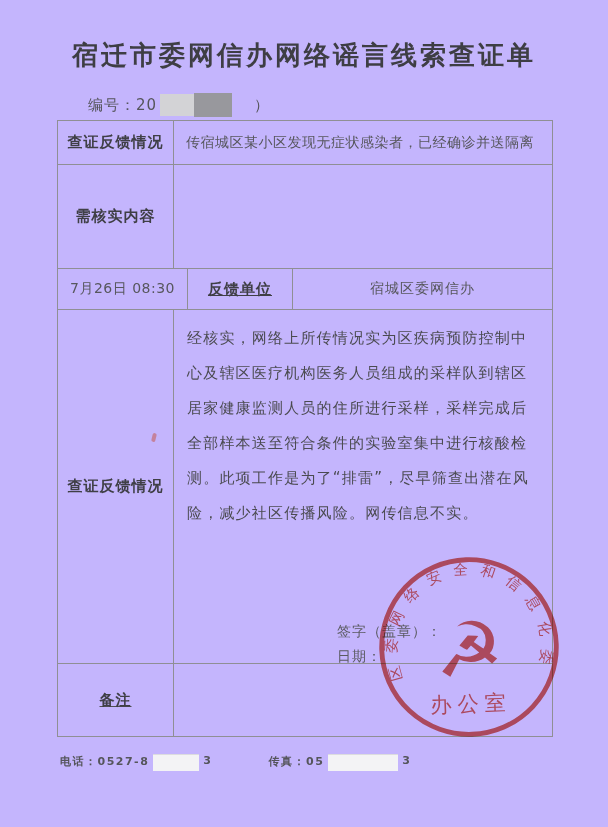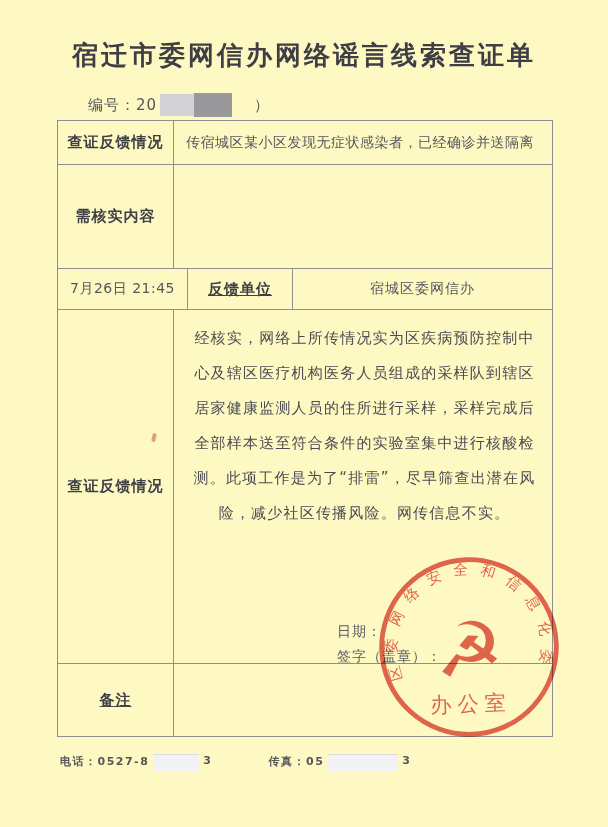--- a/index.html
+++ b/index.html
@@ -1,18 +1,18 @@
 <!DOCTYPE html>
 <html><head>
 <meta charset="utf-8">
 <style>
   html,body { margin:0; padding:0; background:#e9e9eb; }
   .page {
     position:relative; width:608px; height:827px; margin:0 auto;
-    background:#fef9c3; overflow:hidden;
+    background:#c4b5fd; overflow:hidden;
     font-family:"DejaVu Sans","Liberation Sans",sans-serif;
     color:#4e4e54;
   }
   .title {
     position:absolute; top:38px; left:0; width:100%;
     text-align:center; font-size:26px; font-weight:bold;
     letter-spacing:3px; color:#3e3e44;
   }
   .serial {
     position:absolute; top:92px; left:88px; height:26px;
@@ -58,21 +58,21 @@
     display:flex; align-items:center; justify-content:center;
     font-weight:bold; font-size:15px; letter-spacing:1px; color:#3f3f46; box-sizing:border-box;text-decoration:underline;
   }
   .cell-unit-value {
     flex:1; display:flex; align-items:center; justify-content:center;
     font-size:14px; letter-spacing:1px; color:#57575d;
   }
 
   .row-result { height:354px; }
   .row-result .cell-content { padding:11px 10px 0 13px; }
-  .result-text { margin:0; font-size:15px; line-height:35px; letter-spacing:1.2px; color:#4b4b51;text-align:center; }
+  .result-text { margin:0; font-size:15px; line-height:35px; letter-spacing:1.2px; color:#4b4b51; }
   .sig-block {
     position:absolute; left:163px; top:309px;
     font-size:14px; line-height:25px; color:#5a5a60; letter-spacing:1px;
   }
   .row-remarks { height:72px; }
 
   .stray-mark {
     position:absolute; left:152px; top:433px; width:4px; height:9px;
     background:#c4574f; border-radius:2px; transform:rotate(14deg); opacity:0.55;
   }
@@ -116,32 +116,32 @@
     <div class="row row-clue">
       <div class="cell-label">查证反馈情况</div>
       <div class="cell-content">传宿城区某小区发现无症状感染者，已经确诊并送隔离</div>
     </div>
 
     <div class="row row-verify">
       <div class="cell-label">需核实内容</div>
     </div>
 
     <div class="row row-time">
-      <div class="cell-time">7月26日 21:45</div>
+      <div class="cell-time">7月26日 08:30</div>
       <div class="cell-unit-label">反馈单位</div>
       <div class="cell-unit-value">宿城区委网信办</div>
     </div>
 
     <div class="row row-result">
       <div class="cell-label">查证反馈情况</div>
       <div class="cell-content">
         <p class="result-text">经核实，网络上所传情况实为区疾病预防控制中心及辖区医疗机构医务人员组成的采样队到辖区居家健康监测人员的住所进行采样，采样完成后全部样本送至符合条件的实验室集中进行核酸检测。此项工作是为了“排雷”，尽早筛查出潜在风险，减少社区传播风险。网传信息不实。</p>
         <div class="sig-block">
+          <div>签字（盖章）：</div>
           <div>日期：</div>
-          <div>签字（盖章）：</div>
         </div>
       </div>
     </div>
 
     <div class="row row-remarks">
       <div class="cell-label">备注</div>
       <div class="cell-content"></div>
     </div>
 
   </div>

